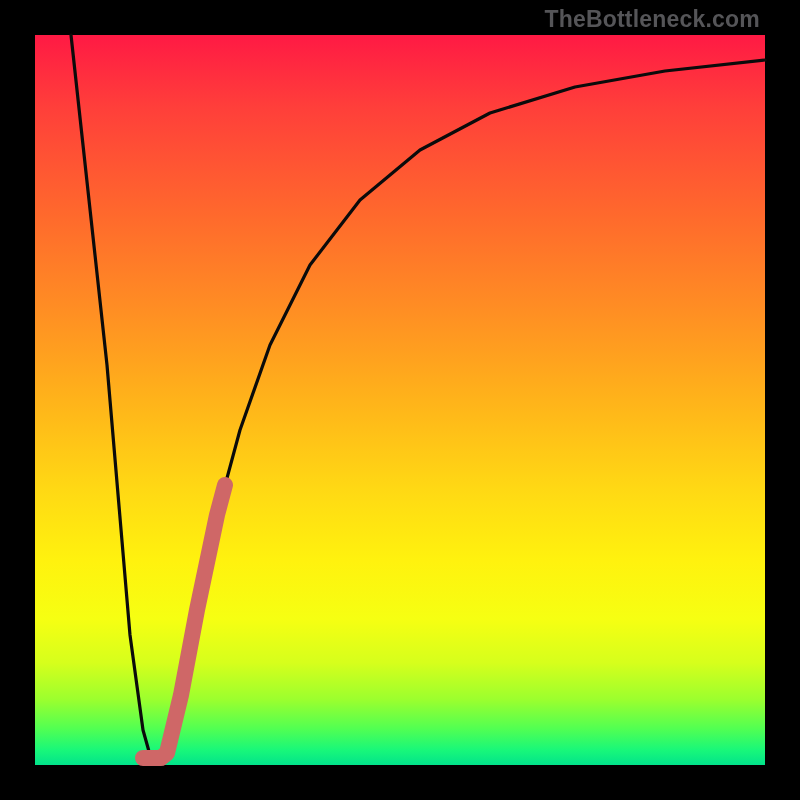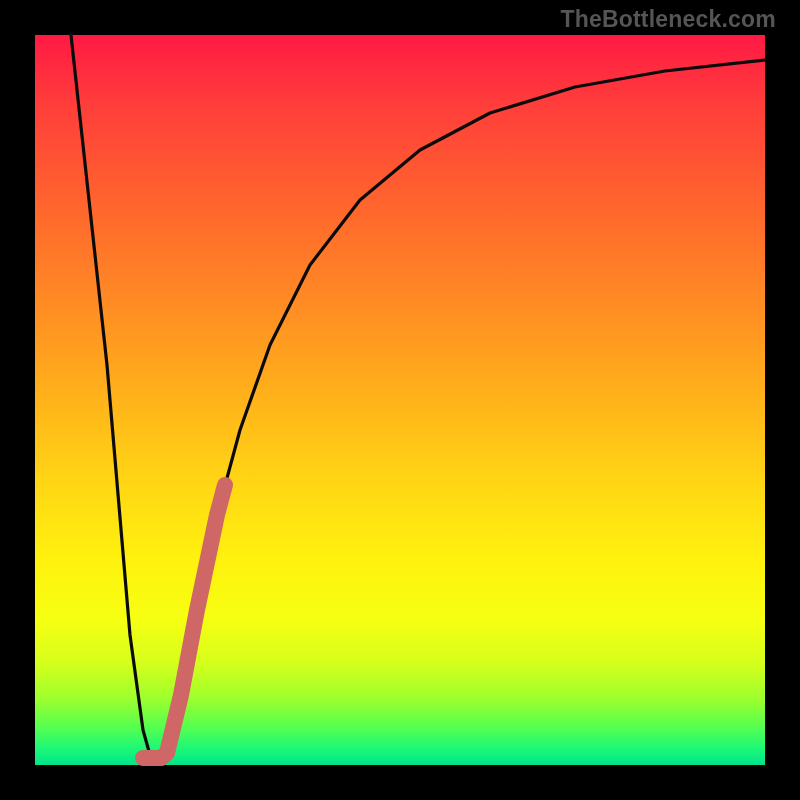--- a/index.html
+++ b/index.html
@@ -38,21 +38,21 @@
       #d6ff1c 86%,
       #9cff2e 91%,
       #52ff52 95%,
       #18f77a 98%,
       #02e38b 100%
     );
   }
   .watermark {
     position: absolute;
     top: 6px;
-    right: 24px;
+    right: 40px;
     font-family: Arial, Helvetica, sans-serif;
     font-size: 23px;
     font-weight: 600;
     color: #555558;
     letter-spacing: 0.2px;
   }
   
   svg.curves {
     position: absolute;
     left: 35px;

